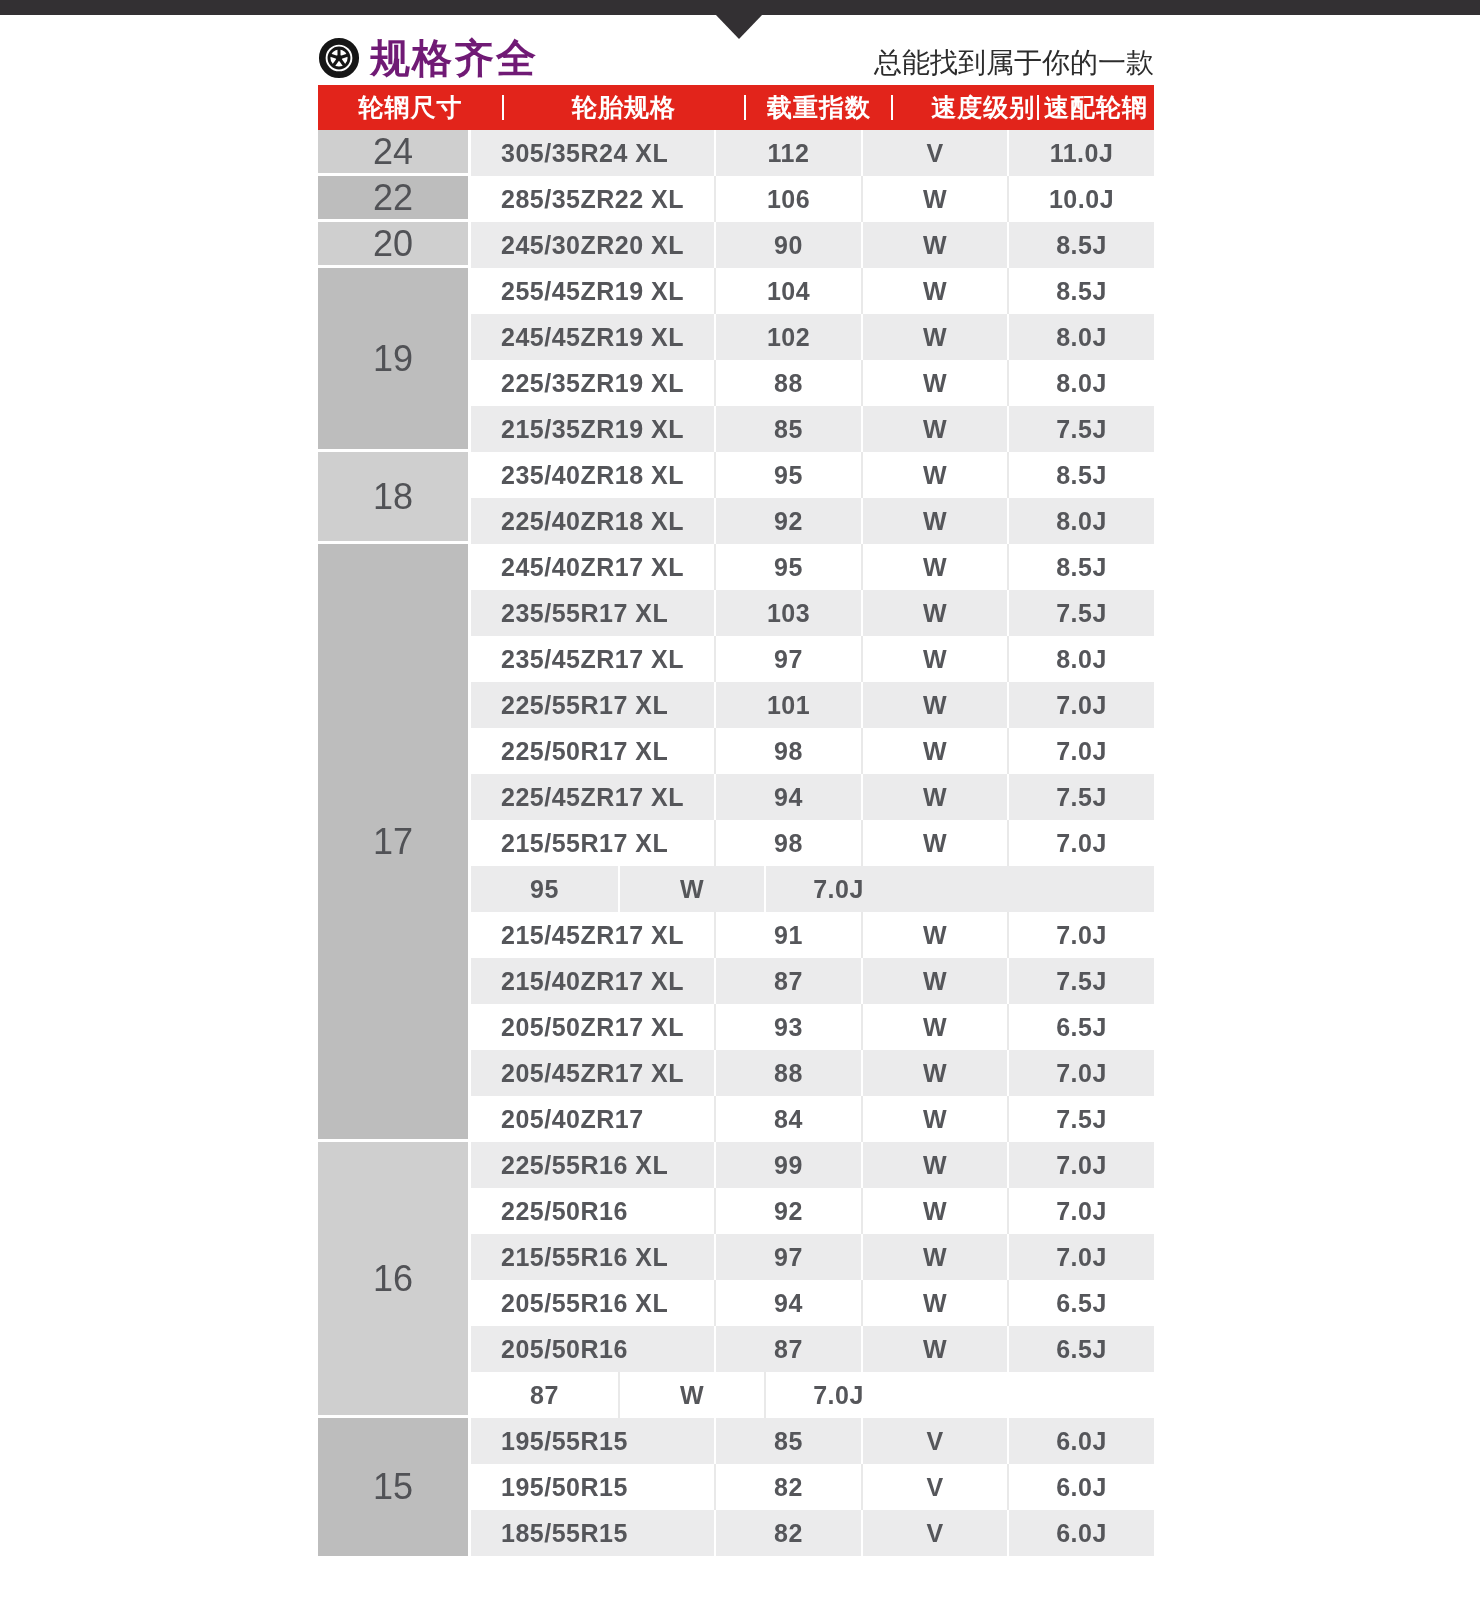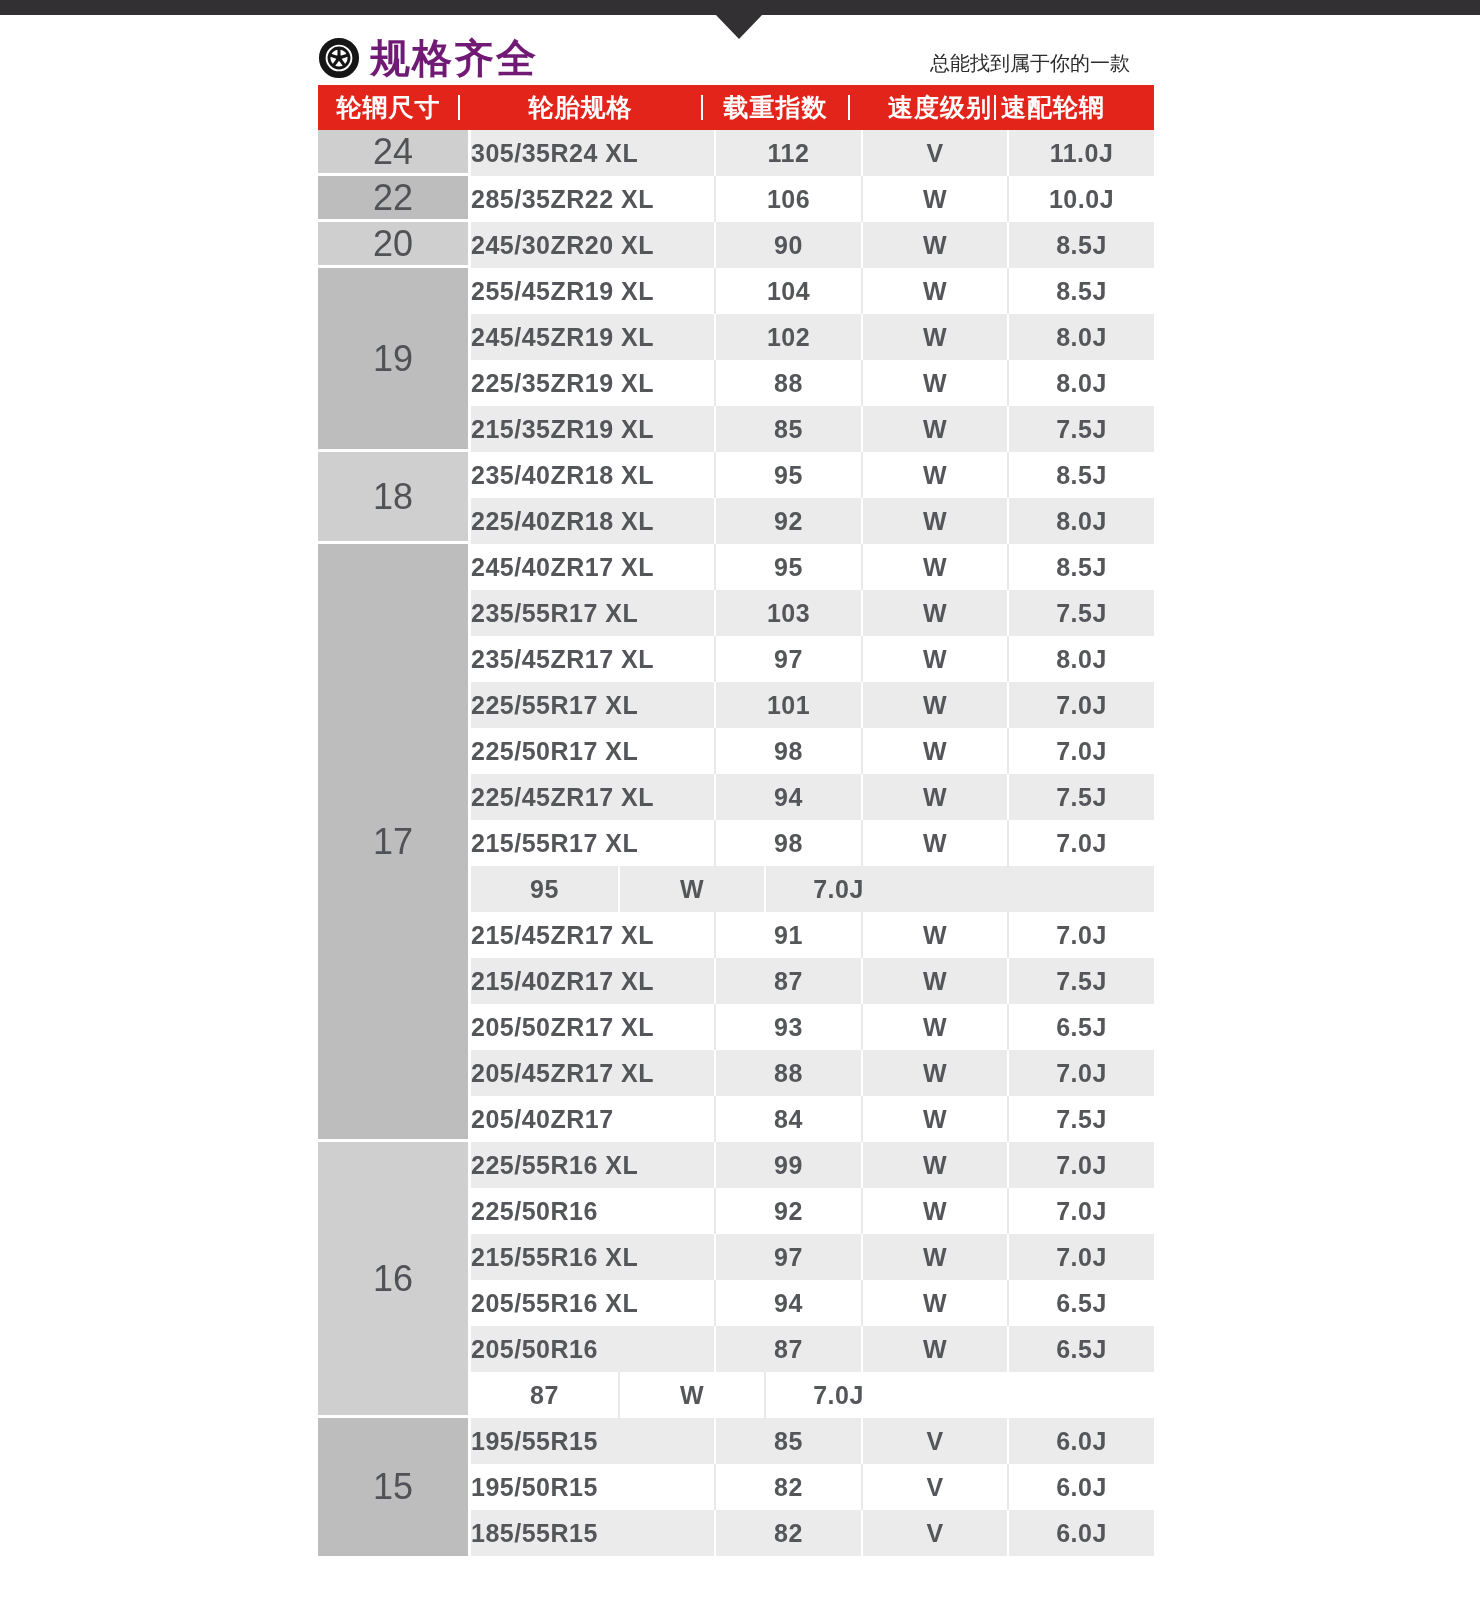--- a/index.html
+++ b/index.html
@@ -10,47 +10,47 @@
   .top-triangle { position:absolute; top:14px; left:715px; width:0; height:0;
     border-left:24px solid transparent; border-right:24px solid transparent;
     border-top:25px solid #333033; }
 
   .content { position:absolute; left:318px; top:30px; width:836px; }
 
   .section-header { display:flex; align-items:flex-end; height:50px; }
   .wheel-icon { width:42px; height:42px; flex:none; margin-bottom:1px; }
   .title { font-size:40px; font-weight:bold; color:#701a75; line-height:44px;
     margin-left:10px; letter-spacing:2px; }
-  .subtitle { margin-left:auto; margin-right:24px; margin-bottom:3px;
-    font-size:20px; color:#2c2c2c; line-height:28px; }
+  .subtitle { margin-left:auto; margin-bottom:3px;
+    font-size:28px; color:#2c2c2c; line-height:28px; }
 
   .spec-table { margin-top:5px; width:836px; }
   .thead { display:flex; height:45px; background:#e2241b; }
   .hcell { position:relative; display:flex; align-items:center; justify-content:center;
     color:#ffffff; font-size:25px; font-weight:bold; letter-spacing:1px; }
-  .h1{ width:141px; } .h2{ width:243px; } .h3{ width:147px; } .h4{ width:146px;padding-left:36px; } .h5{ width:116px; }
+  .h1{ width:185px; } .h2{ width:243px; } .h3{ width:147px; } .h4{ width:146px;padding-left:36px; } .h5{ width:116px; }
   .hcell + .hcell::before { content:""; position:absolute; left:-1px; top:10px;
     width:2px; height:25px; background:#ffffff; }
 
   .group { display:flex; }
   .size-cell { flex:none; width:150px; margin-right:3px; display:flex;
     align-items:center; justify-content:center;
     font-size:36px; font-weight:normal; color:#515256; }
   .group:not(:last-child) .size-cell { border-bottom:3px solid #ffffff; }
   .size-cell.light { background:#cfcfcf; }
   .size-cell.dark  { background:#bdbdbd; }
 
   .rows { display:flex; flex-direction:column; width:683px; }
   .row { display:flex; height:46px; }
   .row.shade { background:#ebebec; --sep:#ffffff; }
   .row.plain { background:#ffffff; --sep:#e9e9e9; }
   .cell { height:100%; display:flex; align-items:center; justify-content:center;
     font-size:25px; font-weight:bold; color:#55565a; letter-spacing:0.5px; }
   .cell + .cell { border-left:2px solid var(--sep); }
-  .cell.spec { width:243px; justify-content:flex-start; }
+  .cell.spec { width:243px; justify-content:flex-start; padding-left:30px; }
   .cell.c3 { width:147px; } .cell.c4 { width:146px; } .cell.c5 { width:147px; }
 </style>
 </head>
 <body>
 
 <div class="page">
   <div class="top-bar"></div>
   <div class="top-triangle"></div>
 
   <div class="content">

